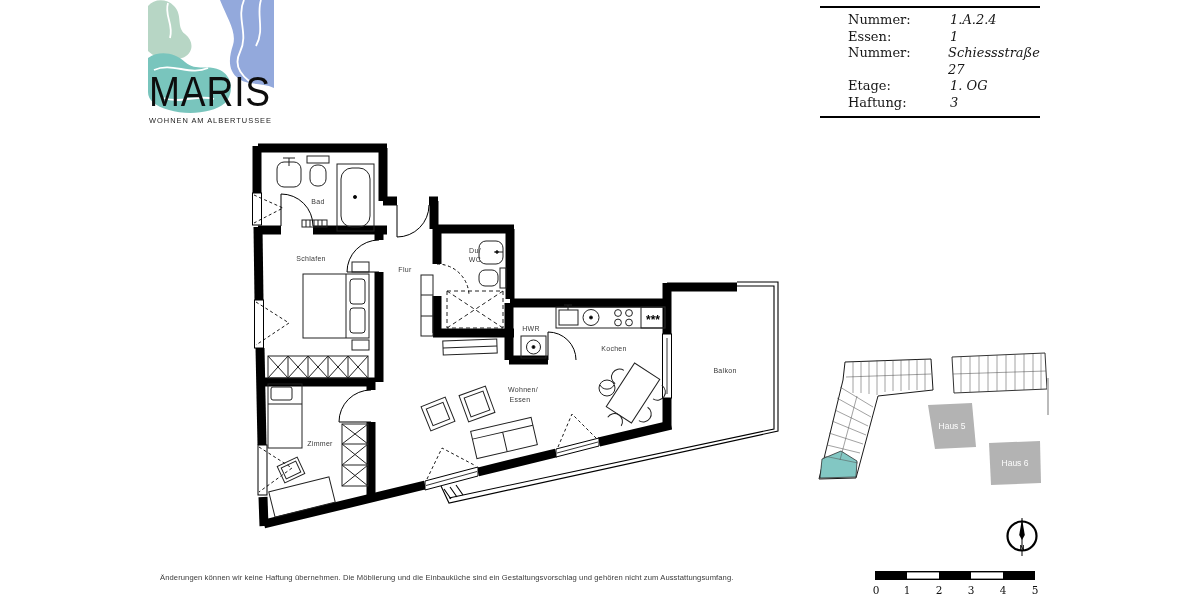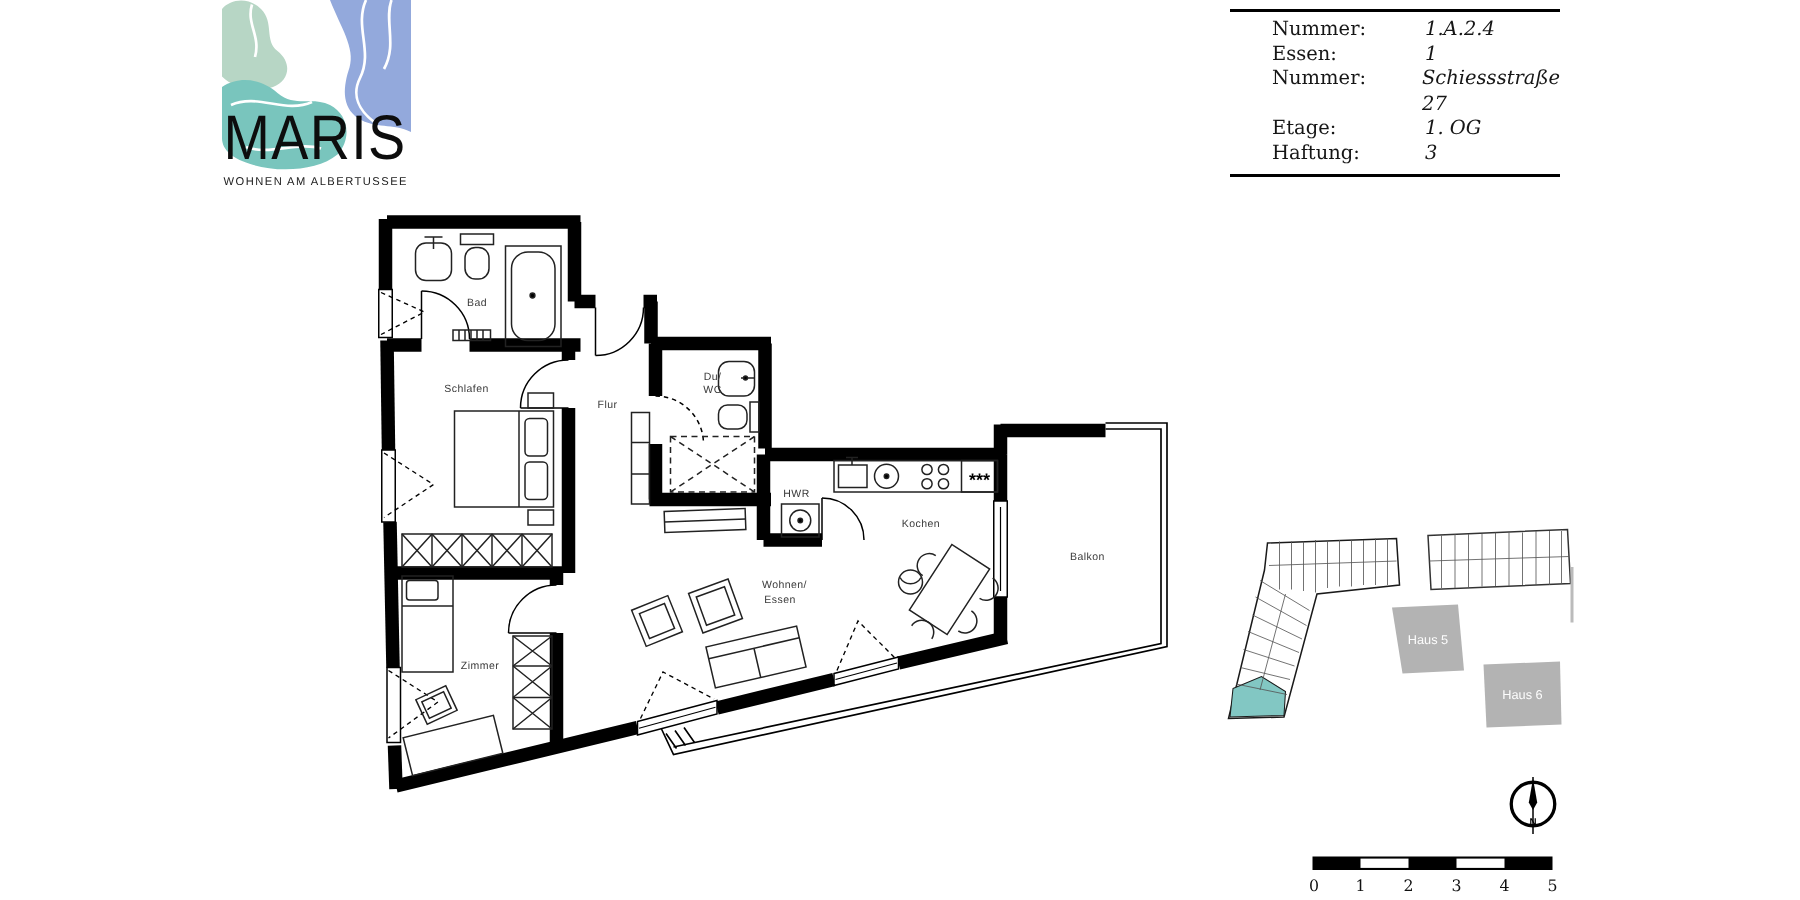--- a/index.html
+++ b/index.html
@@ -335,15 +335,16 @@
       <text class="scalenum" x="876" y="594" text-anchor="middle">0</text>
       <text class="scalenum" x="907" y="594" text-anchor="middle">1</text>
       <text class="scalenum" x="939" y="594" text-anchor="middle">2</text>
       <text class="scalenum" x="971" y="594" text-anchor="middle">3</text>
       <text class="scalenum" x="1003" y="594" text-anchor="middle">4</text>
       <text class="scalenum" x="1035" y="594" text-anchor="middle">5</text>
     </g>
   </svg>
 
   <div class="disclaimer">
+    <div>Änderungen können wir keine Haftung übernehmen. Die Möblierung und die Einbauküche sind ein Gestaltungsvorschlag und gehören nicht zum Ausstattungsumfang.</div>
   </div>
 
 </div>
 
 </body></html>

